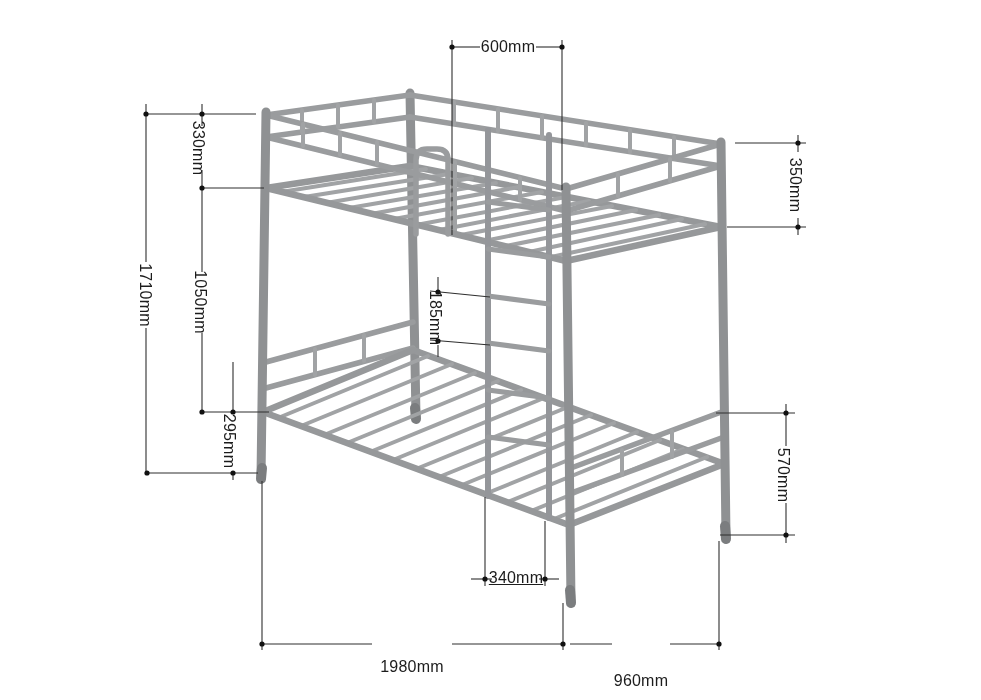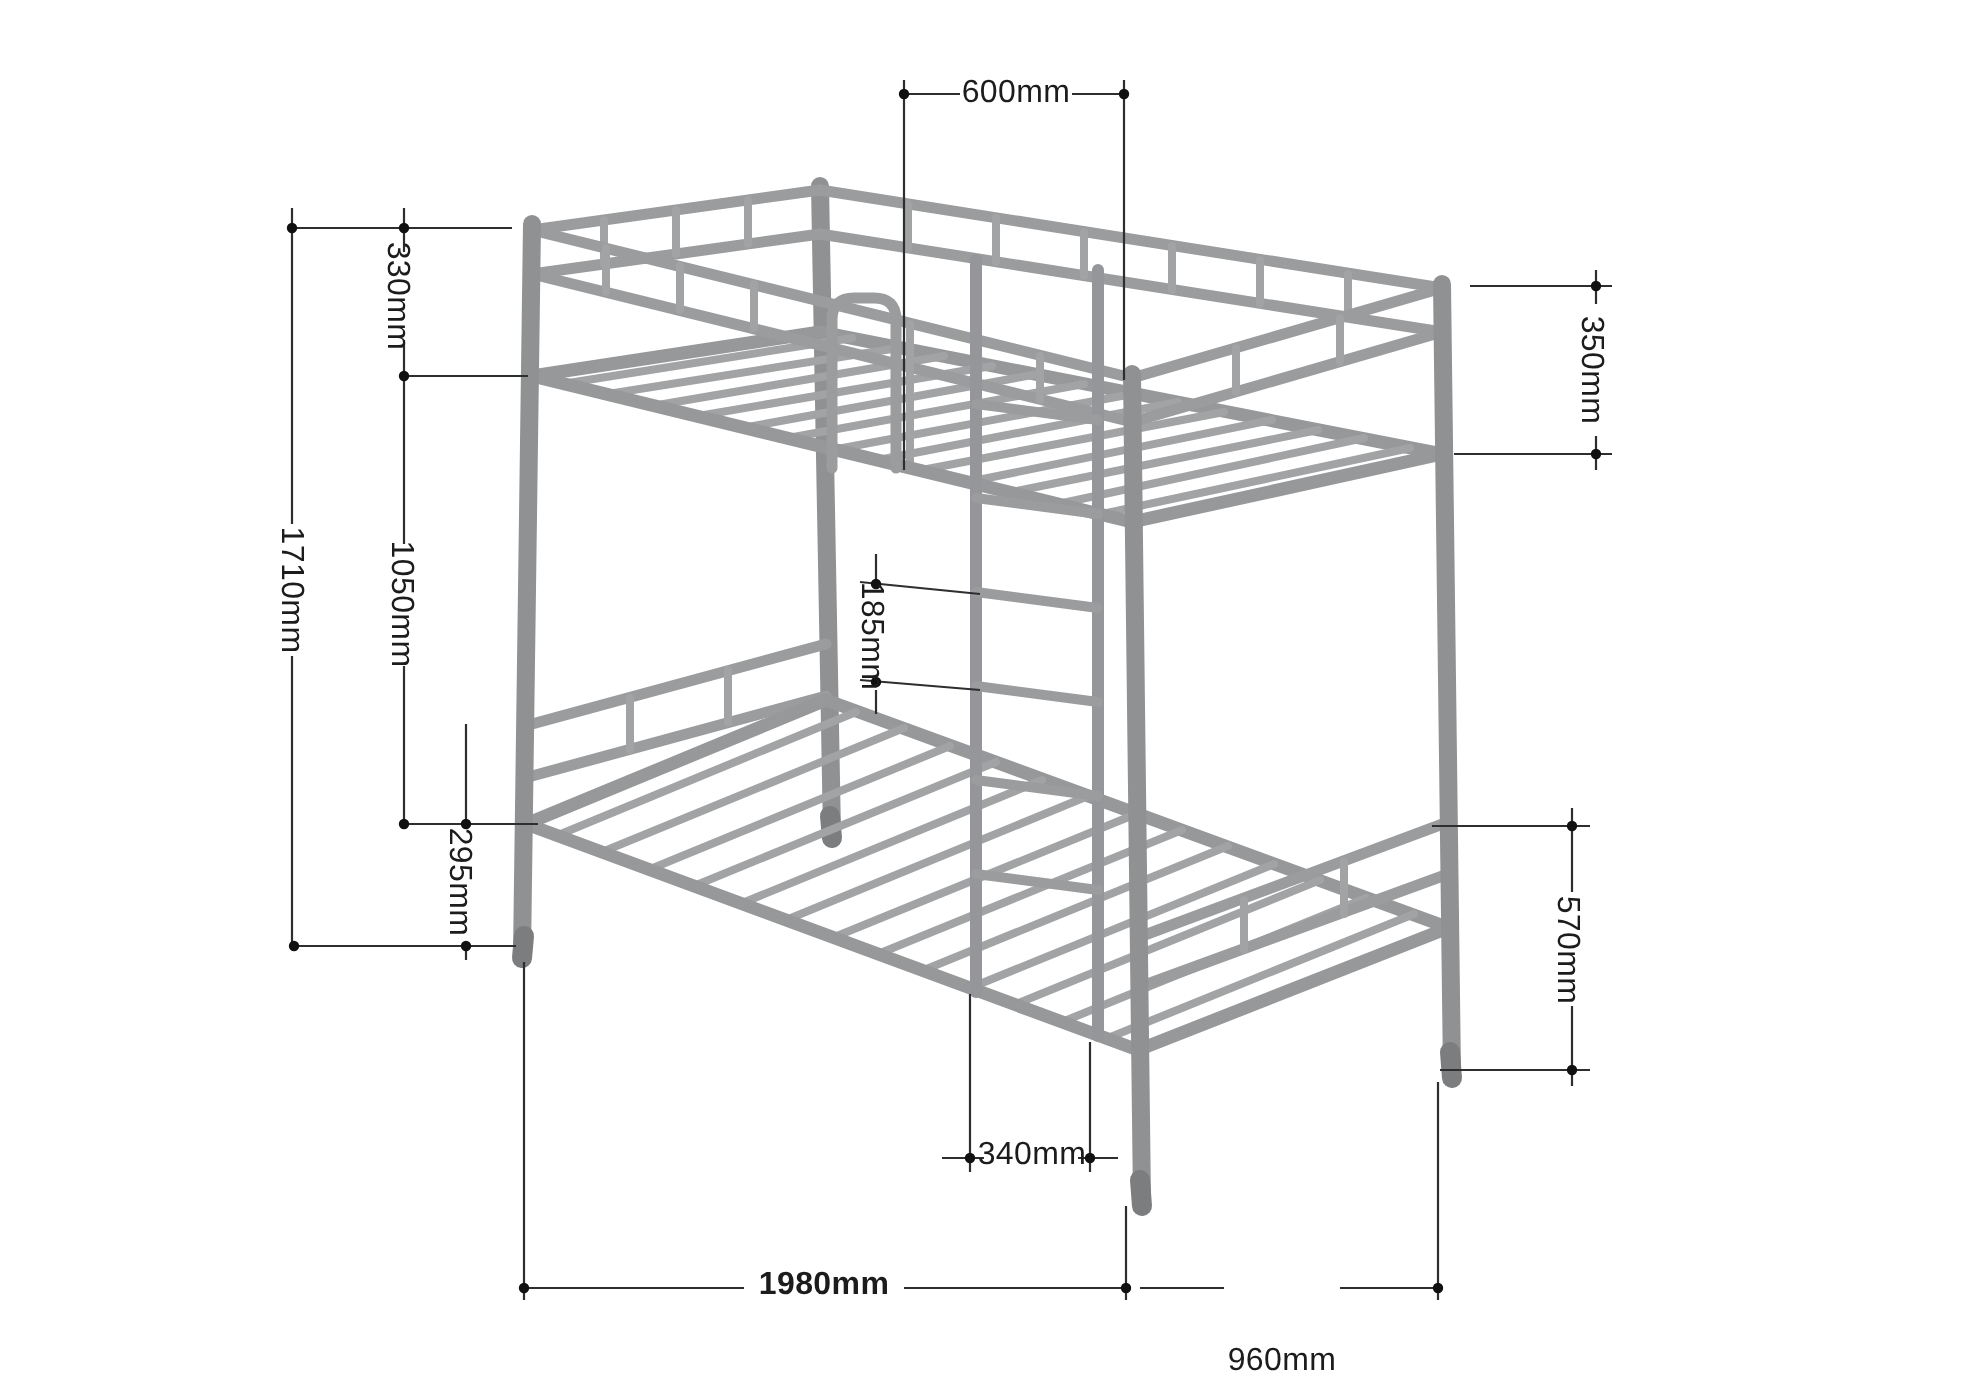--- a/index.html
+++ b/index.html
@@ -174,17 +174,17 @@
       </g>
   </svg>
 
   <div class="dim-label" style="left:508px;top:47px;">600mm</div>
   <div class="dim-label vert" style="left:198px;top:148px;">330mm</div>
   <div class="dim-label vert" style="left:145px;top:295px;">1710mm</div>
   <div class="dim-label vert" style="left:200px;top:302px;">1050mm</div>
   <div class="dim-label vert" style="left:229px;top:441px;">295mm</div>
   <div class="dim-label vert" style="left:795px;top:185px;">350mm</div>
   <div class="dim-label vert" style="left:435px;top:318px;">185mm</div>
-  <div class="dim-label" style="left:516px;top:578px;">340mm</div>
+  <div class="dim-label" style="left:516px;top:578px;text-decoration:underline;">340mm</div>
   <div class="dim-label vert" style="left:783px;top:475px;">570mm</div>
-  <div class="dim-label" style="left:412px;top:643px;font-weight:bold;">1980mm</div>
+  <div class="dim-label" style="left:412px;top:667px;">1980mm</div>
   <div class="dim-label" style="left:641px;top:681px;">960mm</div>
 </div>
 
 </body></html>

